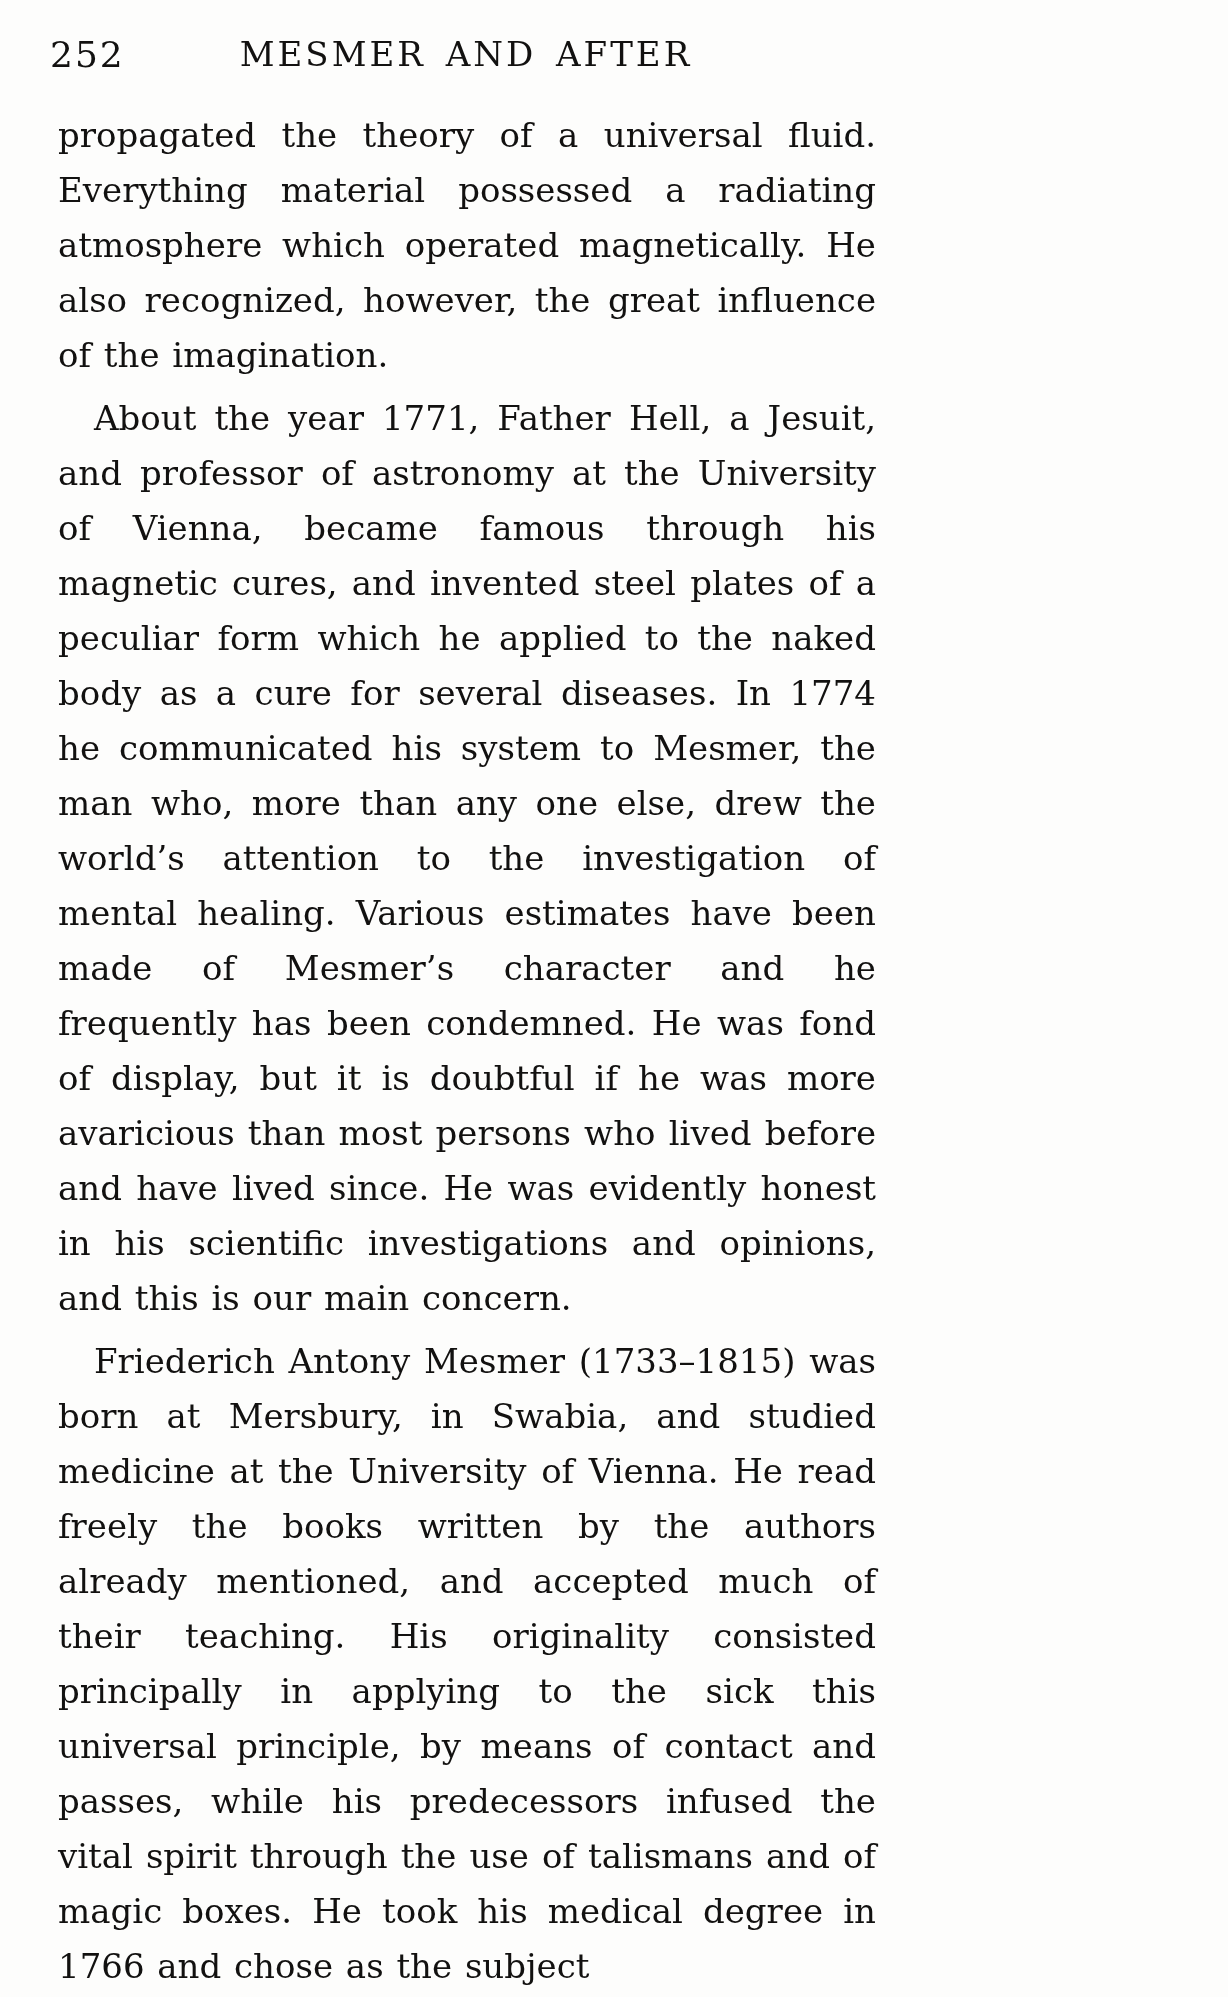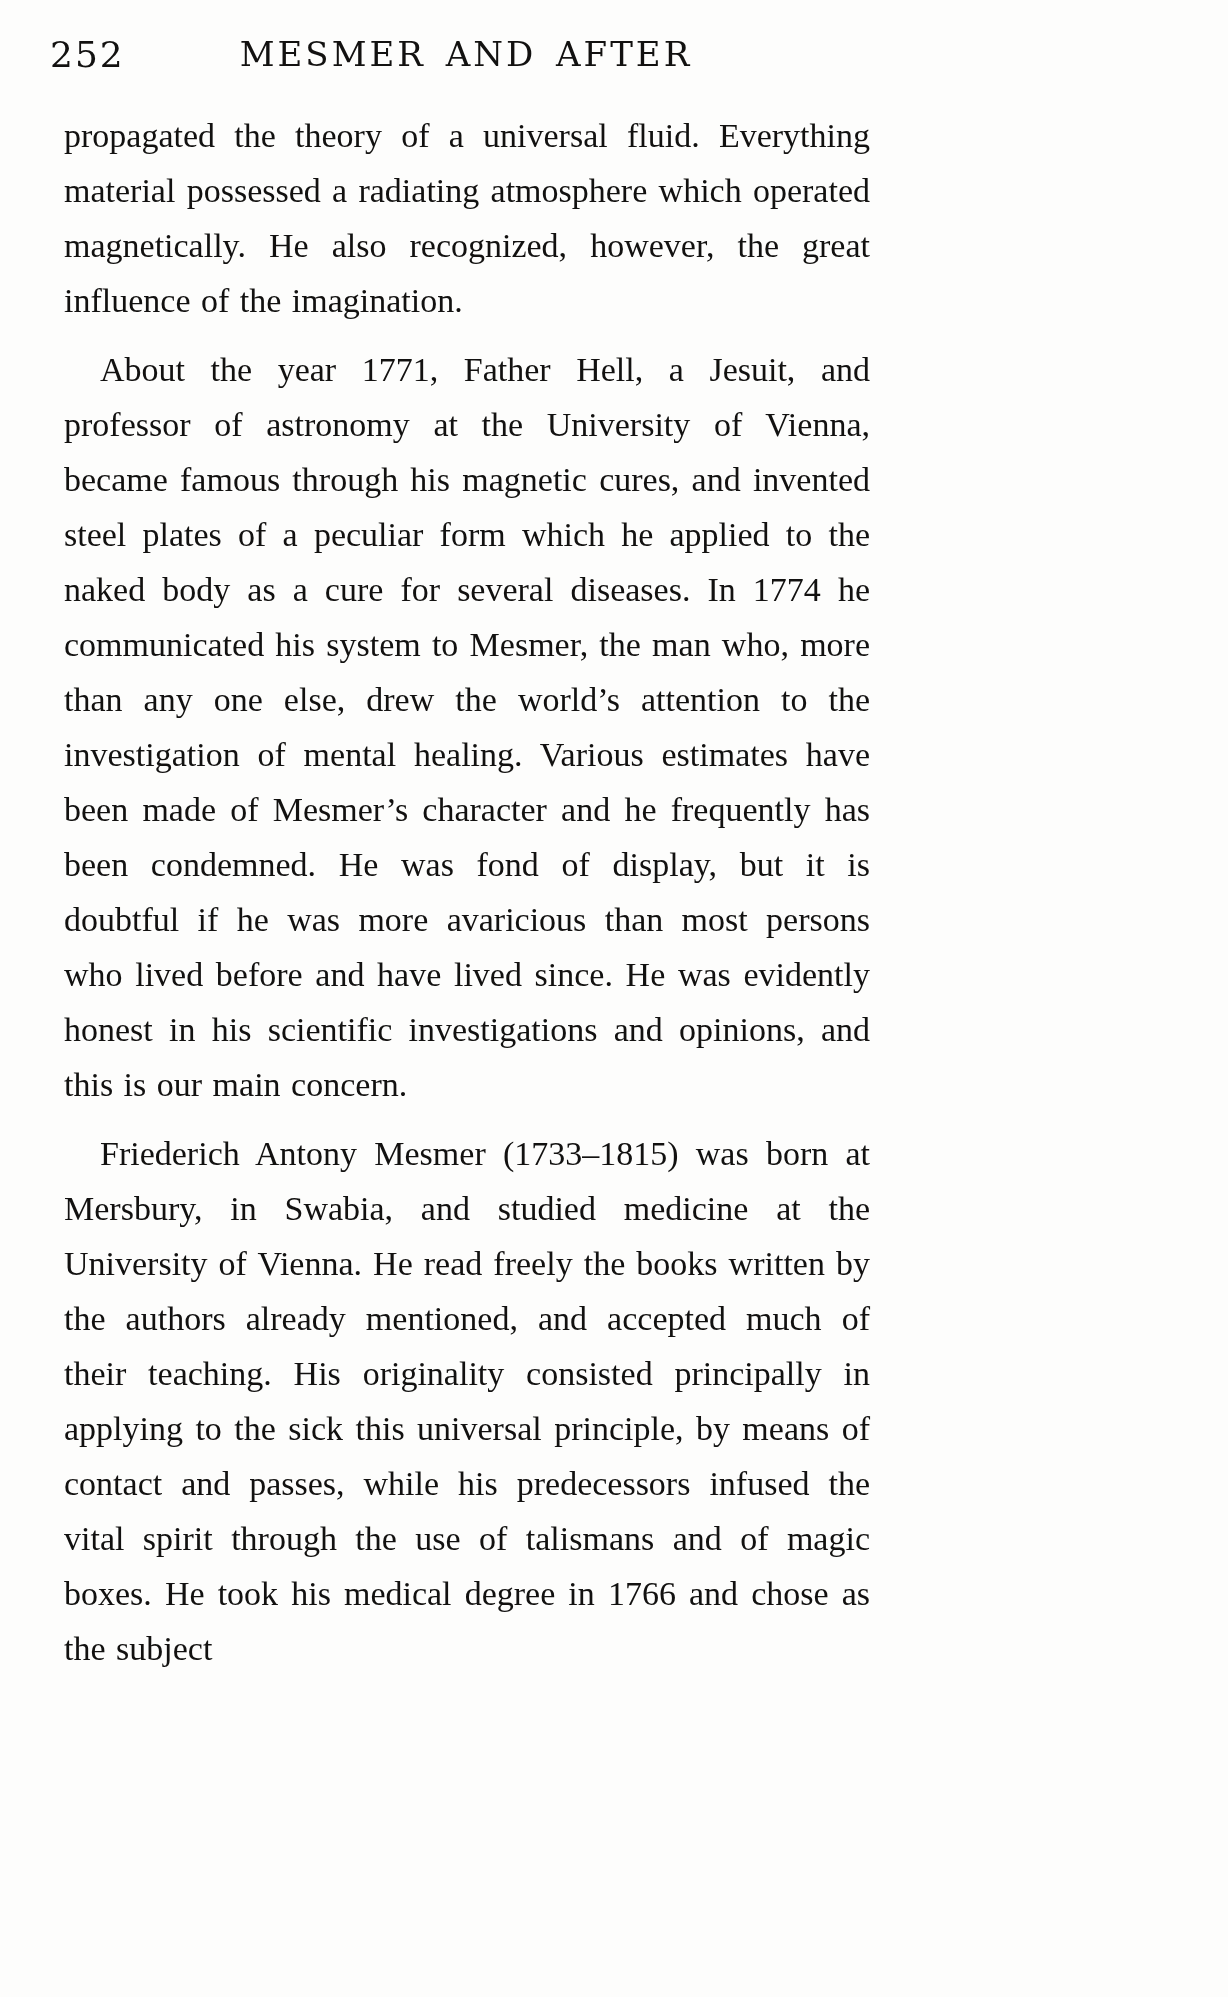--- a/index.html
+++ b/index.html
@@ -43,23 +43,22 @@
     word-spacing: 6px;
   }
   .text-block {
     width: 834px;
     font-size: 34px;
     line-height: 55px;
     text-align: justify;
     word-spacing: 2px;
   }
   .para {
-    margin: 14px;
+    margin: 8px;
     padding: 0;
-    font-family: Liberation Serif, serif;
   }
   .para.indent {
     text-indent: 36px;
   }
 </style>
 </head>
 <body>
 
 <div class="page">
   <header class="running-head">

